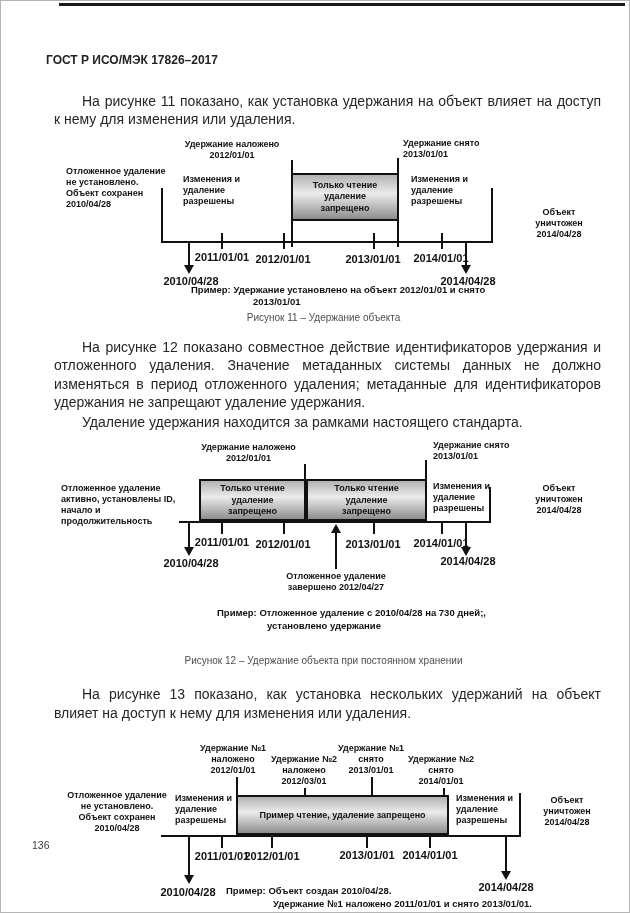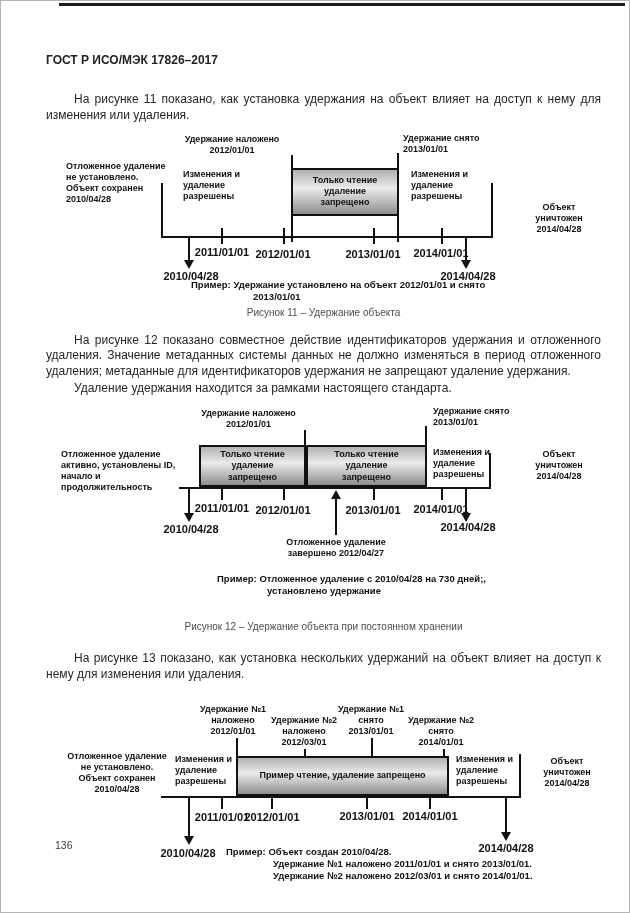--- a/index.html
+++ b/index.html
@@ -5,21 +5,21 @@
   * { margin:0; padding:0; box-sizing:border-box; }
   html,body { background:#e8e8e8; }
   .page {
     position:relative; width:630px; height:913px; background:#ffffff;
     border:1px solid #b4b4b4; overflow:hidden;
     font-family:"Liberation Sans", sans-serif; color:#1f1f1f;
   }
   .top-rule { position:absolute; top:2px; left:58px; width:566px; height:3px; background:#1c1c1c; }
   .content { padding:52px 28px 0 45px; }
   .doc-header { font-size:12px; font-weight:bold; color:#222; }
-  .body-text { font-size:12px; line-height:1.32; text-align:justify; text-indent:28px; color:#262626; }
+  .body-text { font-size:14px; line-height:1.32; text-align:justify; text-indent:28px; color:#262626;margin-left:8px; }
   .p1 { margin-top:25px; }
   .p2 { margin-top:15px; }
   .p3 { margin-top:1px; }
   .p4 { margin-top:19px; }
 
   .diagram { position:relative; margin-left:15px; width:560px; }
   .d11 { height:174px; margin-top:4px; }
   .d12 { height:202px; margin-top:6px; }
   .d13 { height:180px; margin-top:19px; }
 
@@ -50,21 +50,21 @@
   }
   .date { position:absolute; font-size:11px; font-weight:bold; text-align:center; color:#111; }
   .example {
     position:absolute; font-size:9.5px; font-weight:bold; line-height:1.3;
     white-space:pre-line; color:#111;
   }
   .fig-caption { font-size:10px; color:#4e4e4e; text-align:center; }
   .c11 { margin-top:5px; }
   .c12 { margin-top:16px; }
   .c13 { margin-top:2px; }
-  .page-number { position:absolute; left:54px; top:838px; font-size:10.5px; color:#3c3c3c; }
+  .page-number { position:absolute; left:31px; top:838px; font-size:10.5px; color:#3c3c3c; }
 </style>
 </head>
 <body>
 
 <div class="page">
   <div class="top-rule"></div>
   <div class="content">
 
     <div class="doc-header">ГОСТ Р ИСО/МЭК 17826–2017</div>
 

